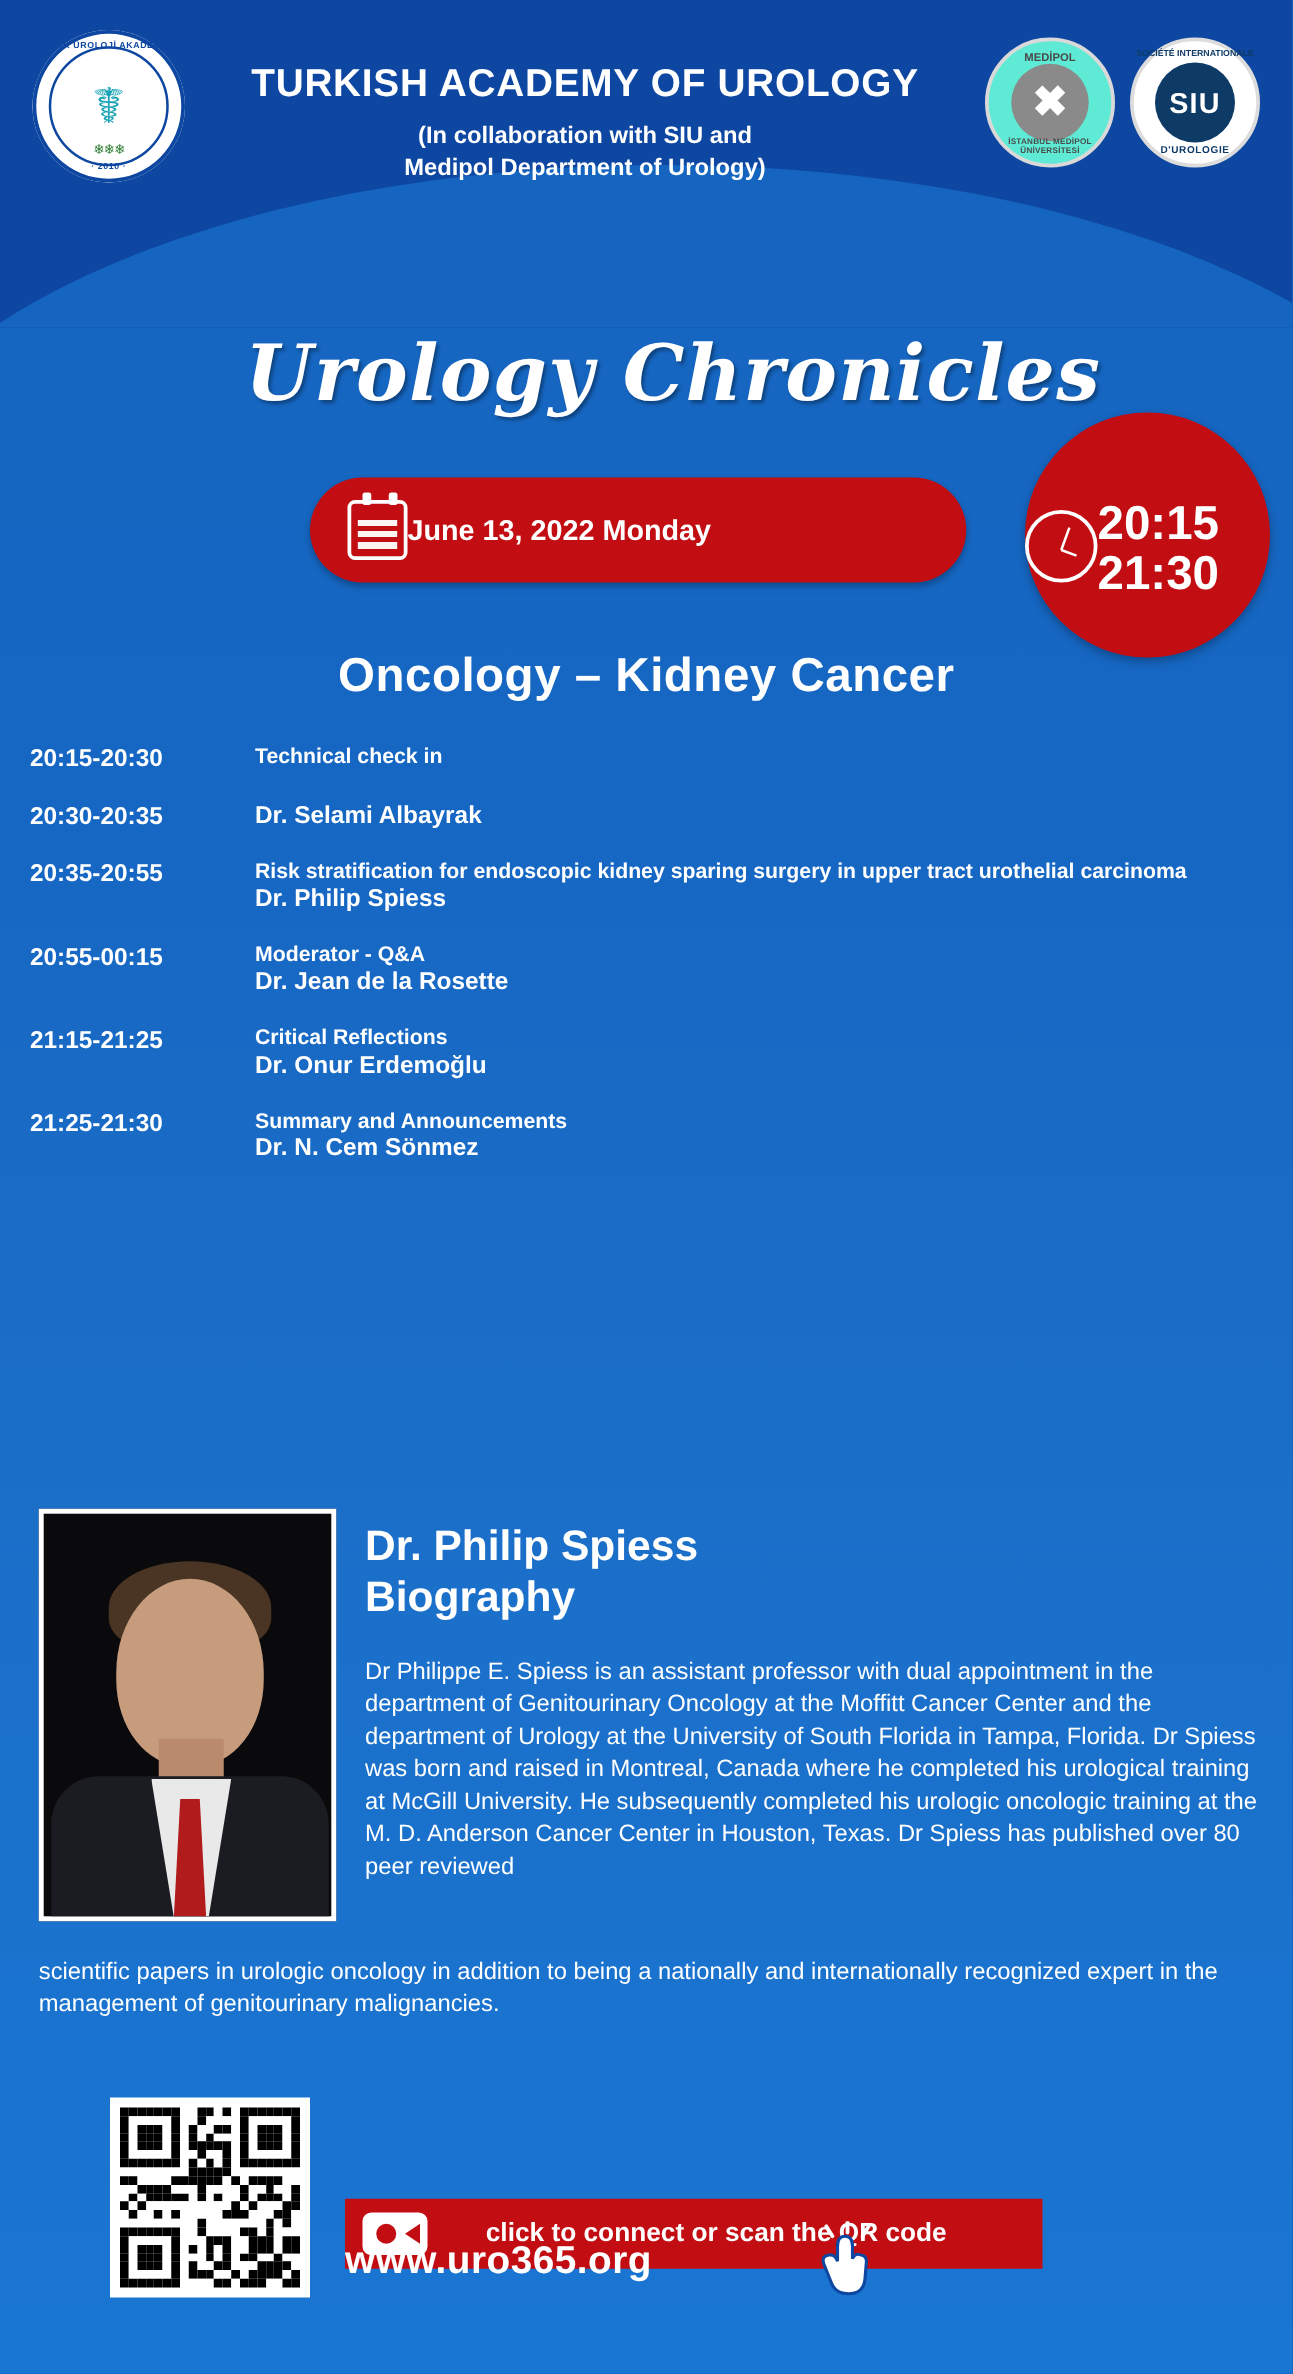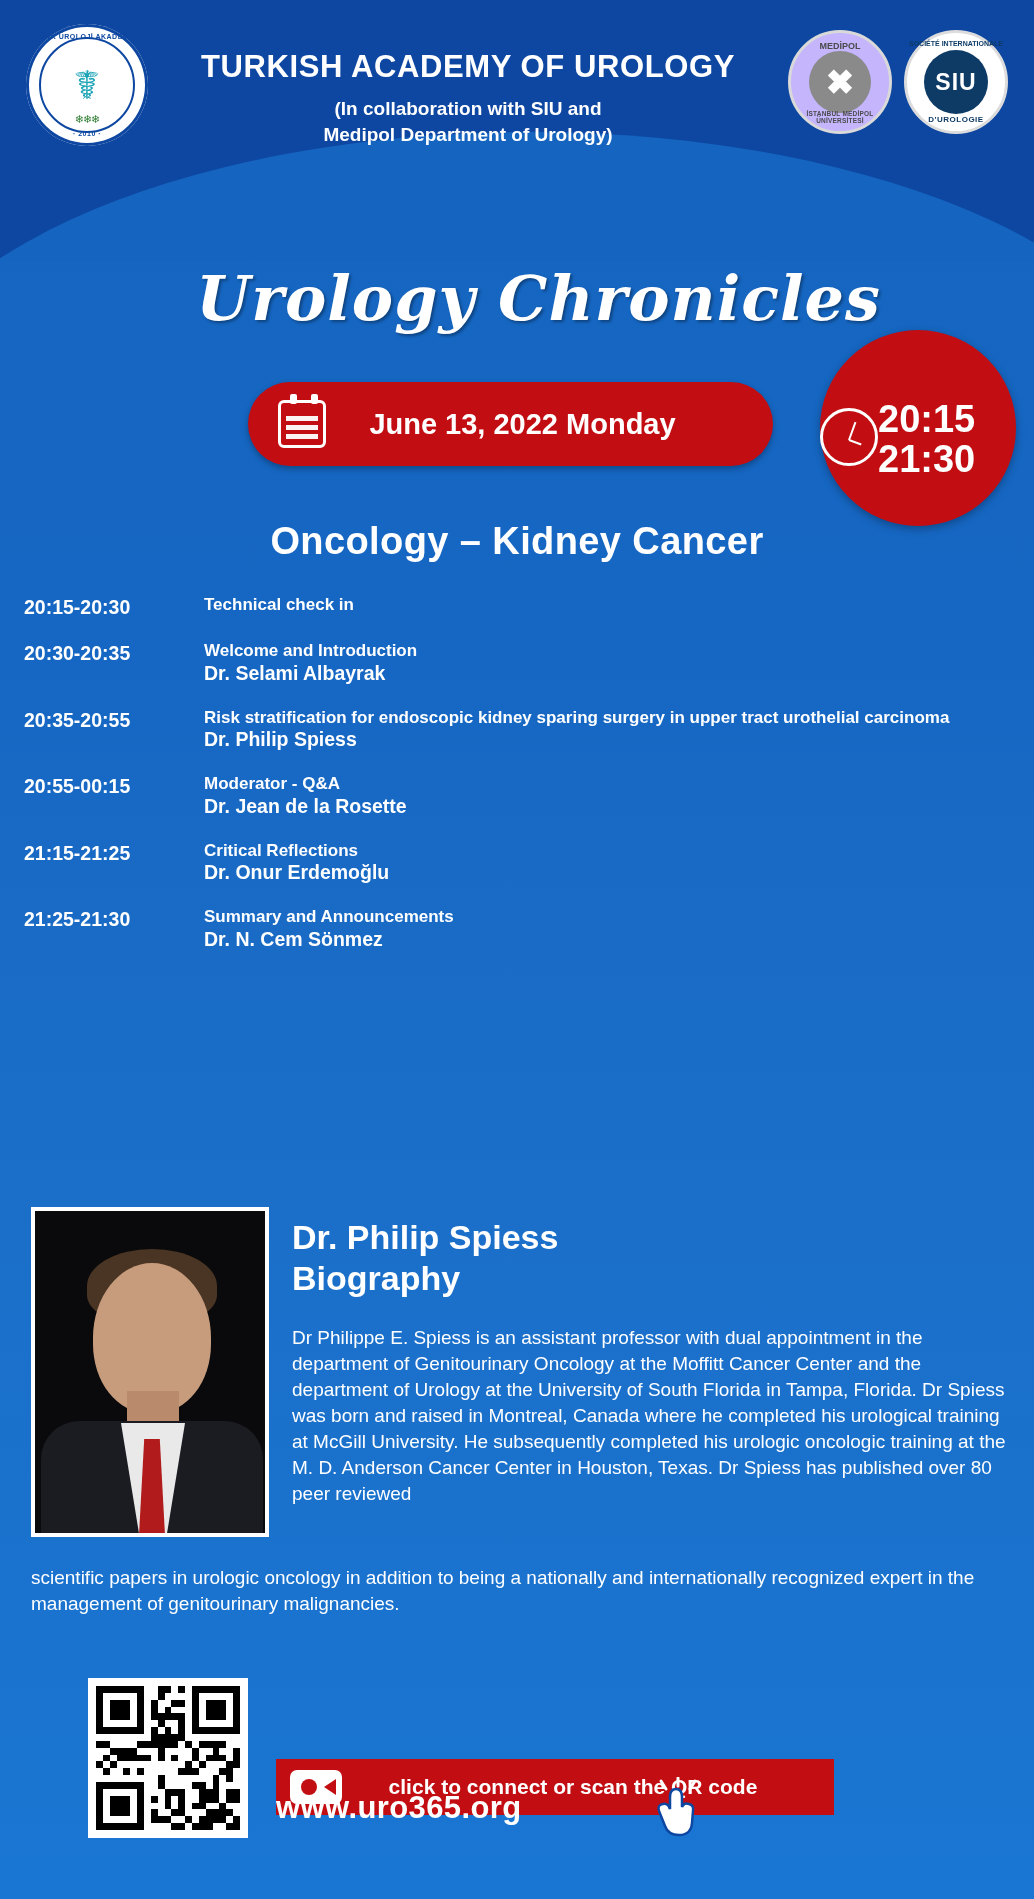--- a/index.html
+++ b/index.html
@@ -101,21 +101,21 @@
   .org-sub {
     color: #ffffff;
     font-size: 19px;
     font-weight: bold;
     margin-top: 12px;
     line-height: 1.35;
   }
   .logo-right { display: flex; gap: 12px; flex: 0 0 auto; padding-top: 6px; }
   .medipol-seal {
     width: 104px; height: 104px; border-radius: 50%;
-    background: #c4b5fd;
+    background: #5eead4;
     position: relative;
     display: flex; align-items: center; justify-content: center;
     border: 3px solid #d9d9d9;
   }
   .medipol-core {
     width: 62px; height: 62px;
     border-radius: 50%;
     background: #8a8a8a;
     position: relative;
     display:flex; align-items:center; justify-content:center;
@@ -202,23 +202,23 @@
     background:
       repeating-linear-gradient(to right, #fff 0 5px, transparent 5px 10px),
       repeating-linear-gradient(to bottom, #fff 0 5px, transparent 5px 9px);
     background-blend-mode: multiply;
     opacity:.95;
     -webkit-mask-image: repeating-linear-gradient(to bottom, #000 0 5px, transparent 5px 9px);
     mask-image: repeating-linear-gradient(to bottom, #000 0 5px, transparent 5px 9px);
   }
   .date-text {
     flex: 1 1 auto;
-    text-align: center;
+    text-align: left;
     color: #ffffff;
-    font-size: 29px;
+    font-size: 23px;
     font-weight: bold;
     padding-right: 54px;
   }
   
   .clock-circle {
     position: absolute;
     top: 330px; right: 18px;
     width: 196px; height: 196px;
     border-radius: 50%;
     background: #c20e12;
@@ -483,21 +483,20 @@
   <div class="agenda">
     <div class="agenda-row">
       <div class="agenda-time">20:15-20:30</div>
       <div class="agenda-body">
         <div class="agenda-topic">Technical check in</div>
       </div>
     </div>
     <div class="agenda-row">
       <div class="agenda-time">20:30-20:35</div>
       <div class="agenda-body">
-        <div class="agenda-topic">Welcome and Introduction</div>
         <div class="agenda-speaker">Dr. Selami Albayrak</div>
       </div>
     </div>
     <div class="agenda-row">
       <div class="agenda-time">20:35-20:55</div>
       <div class="agenda-body">
         <div class="agenda-topic">Risk stratification for endoscopic kidney sparing surgery in upper tract urothelial carcinoma</div>
         <div class="agenda-speaker">Dr. Philip Spiess</div>
       </div>
     </div>

